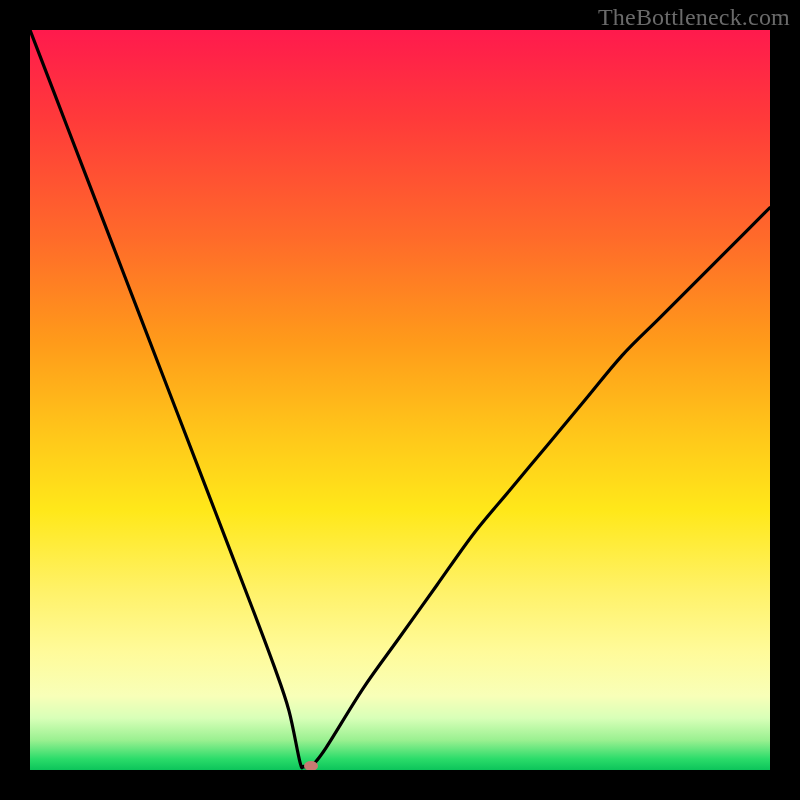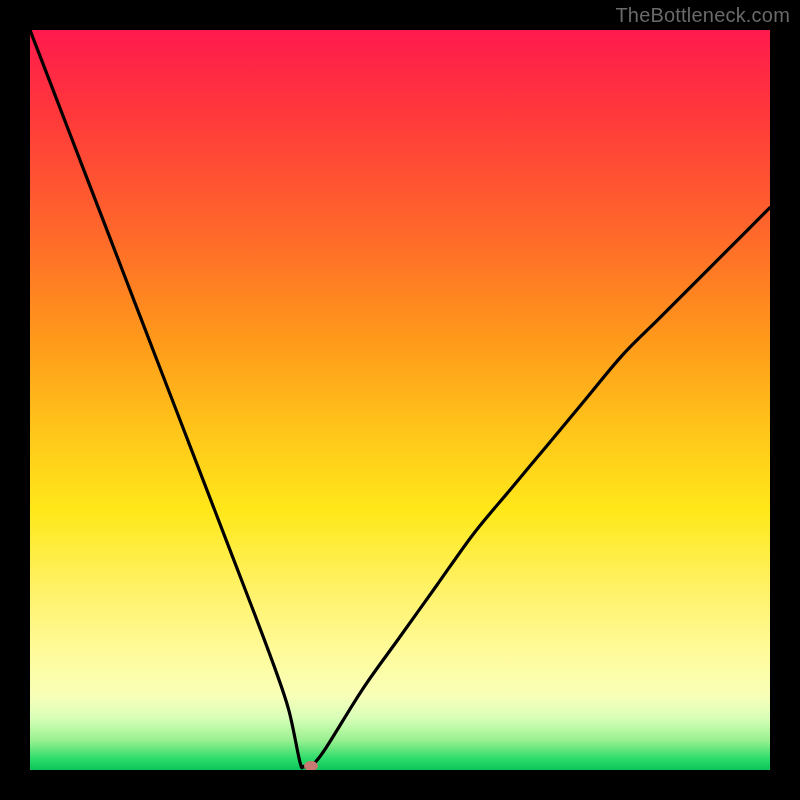--- a/index.html
+++ b/index.html
@@ -55,22 +55,23 @@
     height: 10px;
     border-radius: 50%;
     background: #c77a72;
     transform: translate(-50%, -50%);
   }
   .attribution {
     position: absolute;
     top: 4px;
     right: 10px;
     color: #6a6a6a;
-    font-size: 20px;
+    font-size: 24px;
     letter-spacing: 0.2px;
+    font-family: Liberation Serif, serif;
   }
 </style>
 </head>
 <body>
 
 <div class="attribution">TheBottleneck.com</div>
 
 <div class="frame">
   <div class="gradient"></div>
 

